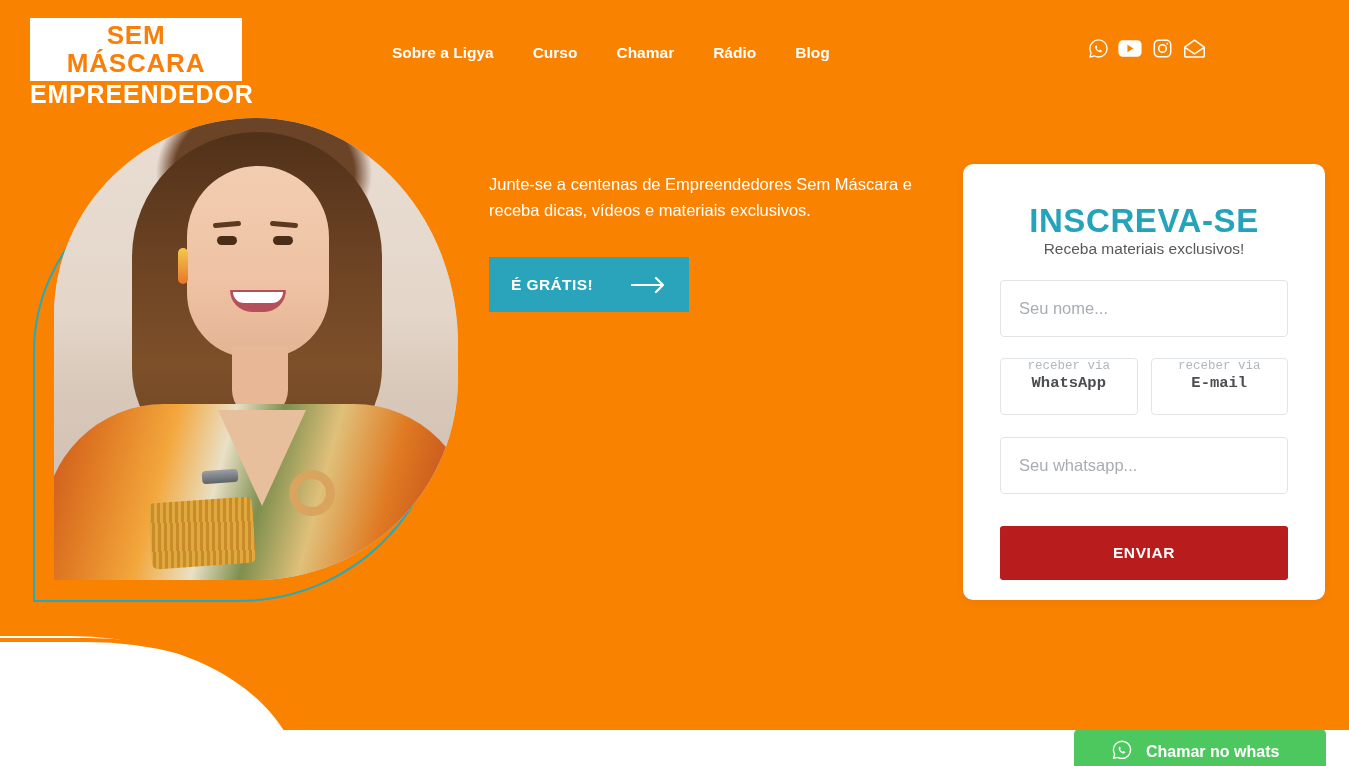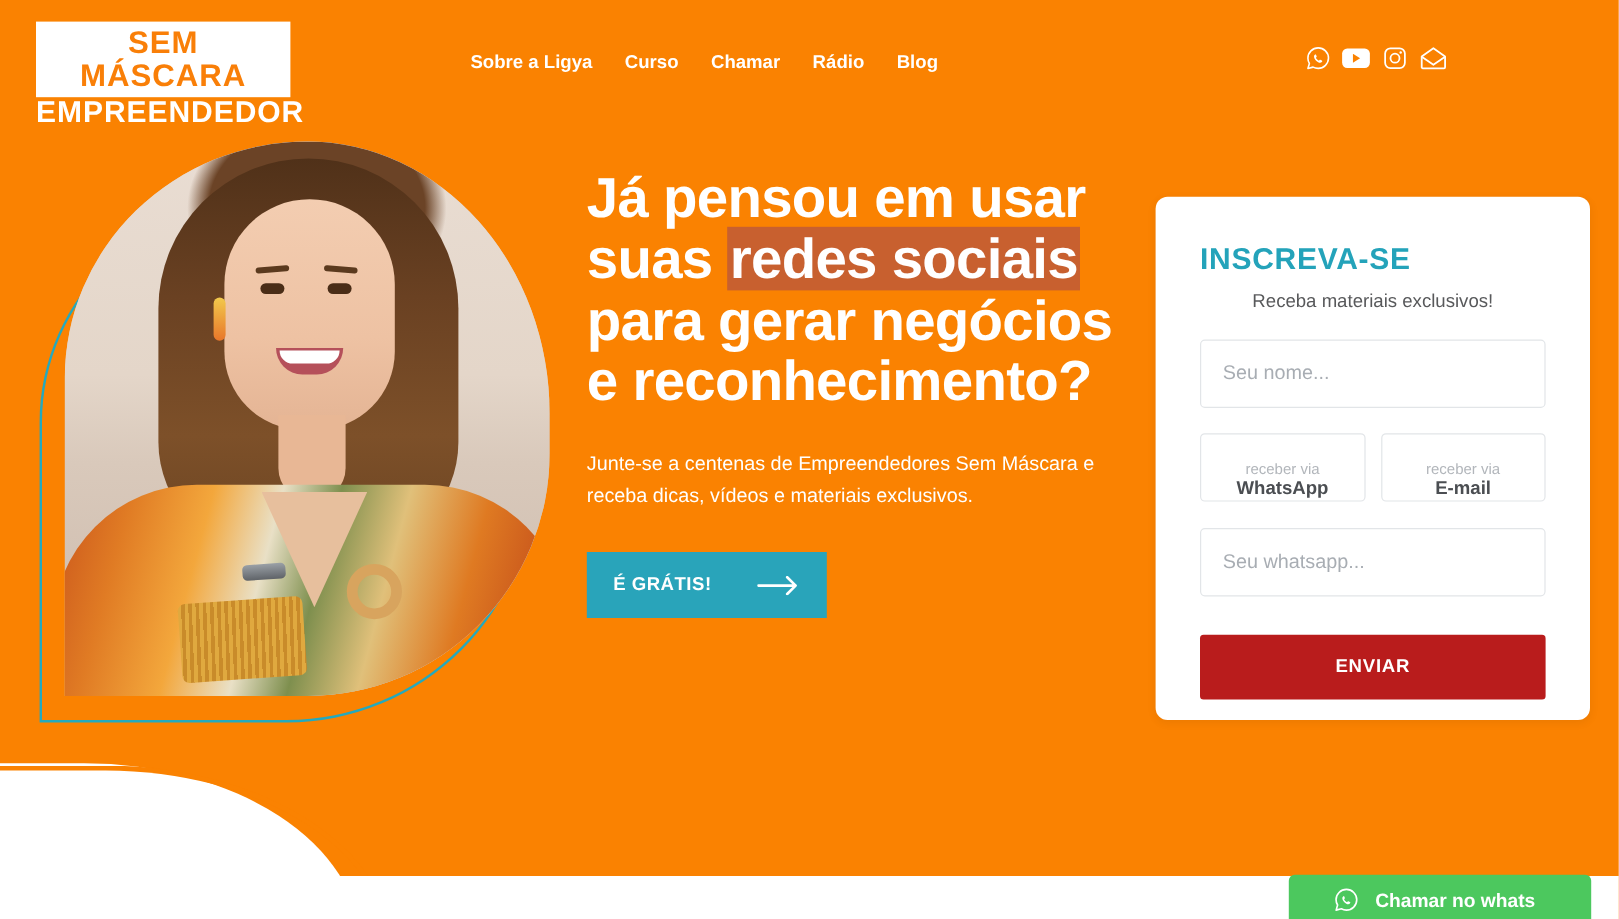--- a/index.html
+++ b/index.html
@@ -87,21 +87,21 @@
     color: #F97F08;
     line-height: 1.08;
     text-align: center;
   }
 
   #nav {
     position: absolute;
     left: 392px;
     top: 44px;
     display: flex;
-    gap: 4px;
+    gap: 16px;
     align-items: center;
   }
   .nav-item {
     color: #FFFFFF;
     font-size: 15.5px;
     font-weight: 700;
     text-decoration: none;
     padding: 0 23px 0 0;
     white-space: nowrap;
     cursor: pointer;
@@ -271,30 +271,30 @@
     top: 164px;
     width: 362px;
     height: 436px;
     background: #FFFFFF;
     border-radius: 10px;
     z-index: 7;
     padding: 38px 37px 0 37px;
     box-shadow: 0 2px 8px rgba(0,0,0,0.06);
   }
   #form-title {
+    text-align: center;
     color: #24A3BA;
-    font-size: 25px;
+    font-size: 33px;
     font-weight: 700;
     letter-spacing: 0.6px;
   }
   #form-subtitle {
     text-align: center;
     color: #58595B;
     font-size: 15.5px;
-    margin-top: 12px;
     font-weight: 400;
   }
   .field {
     width: 100%;
     height: 57px;
     border: 1px solid #E2E5E8;
     border-radius: 4px;
     margin-top: 22px;
     padding: 0 18px;
     font-size: 16.5px;
@@ -311,23 +311,23 @@
   }
   .channel-btn {
     flex: 1;
     height: 57px;
     border: 1px solid #E2E5E8;
     border-radius: 4px;
     background: #FFFFFF;
     display: flex;
     flex-direction: column;
     align-items: center;
-    justify-content: flex-end;
-    cursor: pointer;
-    font-family: Liberation Sans, sans-serif;
+    justify-content: flex-start;
+    cursor: pointer;
+    font-family: Liberation Mono, monospace;
     gap: 1px;
   }
   .channel-small { font-size: 12.5px; color: #B2B6BB; font-weight: 400; }
   .channel-main { font-size: 15.5px; color: #4B4E52; font-weight: 700; }
   #submit-button {
     width: 100%;
     height: 54px;
     margin-top: 32px;
     background: #b91c1c;
     border: none;
@@ -388,21 +388,20 @@
         <div class="ph" id="ph-body"></div>
         <div class="ph" id="ph-vneck"></div>
         <div class="ph" id="ph-stripe1"></div>
         <div class="ph" id="ph-ring"></div>
         <div class="ph" id="ph-clip"></div>
       </div>
     </div>
   </div>
 
   <div id="copy">
-    <h1 id="headline"><span>Já pensou em usar suas </span><span class="hl">redes sociais</span><span> para gerar negócios e reconhecimento?</span></h1>
 
     <p id="subcopy">Junte-se a centenas de Empreendedores Sem Máscara e receba dicas, vídeos e materiais exclusivos.</p>
 
     <button id="cta-button">
       <span id="cta-label">É GRÁTIS!</span>
       <span id="cta-arrow">
         <svg width="36" height="16" viewBox="0 0 36 16" fill="none">
           <path d="M1 8h31M25 1l7 7-7 7" stroke="#FFFFFF" stroke-width="2.2" stroke-linecap="round" stroke-linejoin="round"></path>
         </svg>
       </span>

